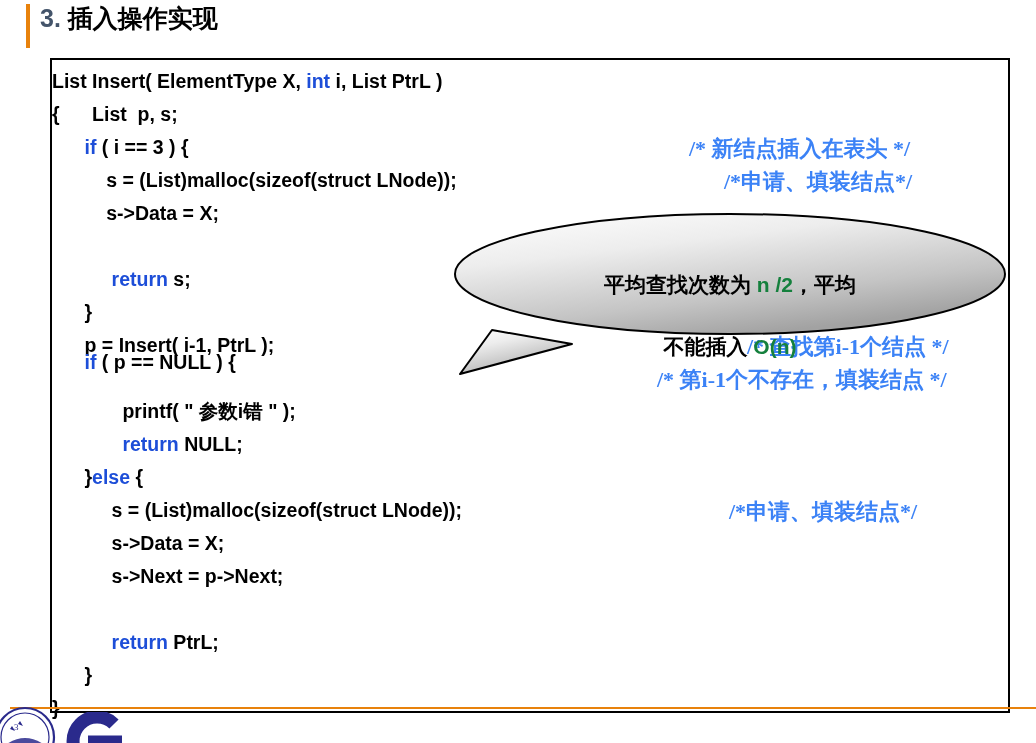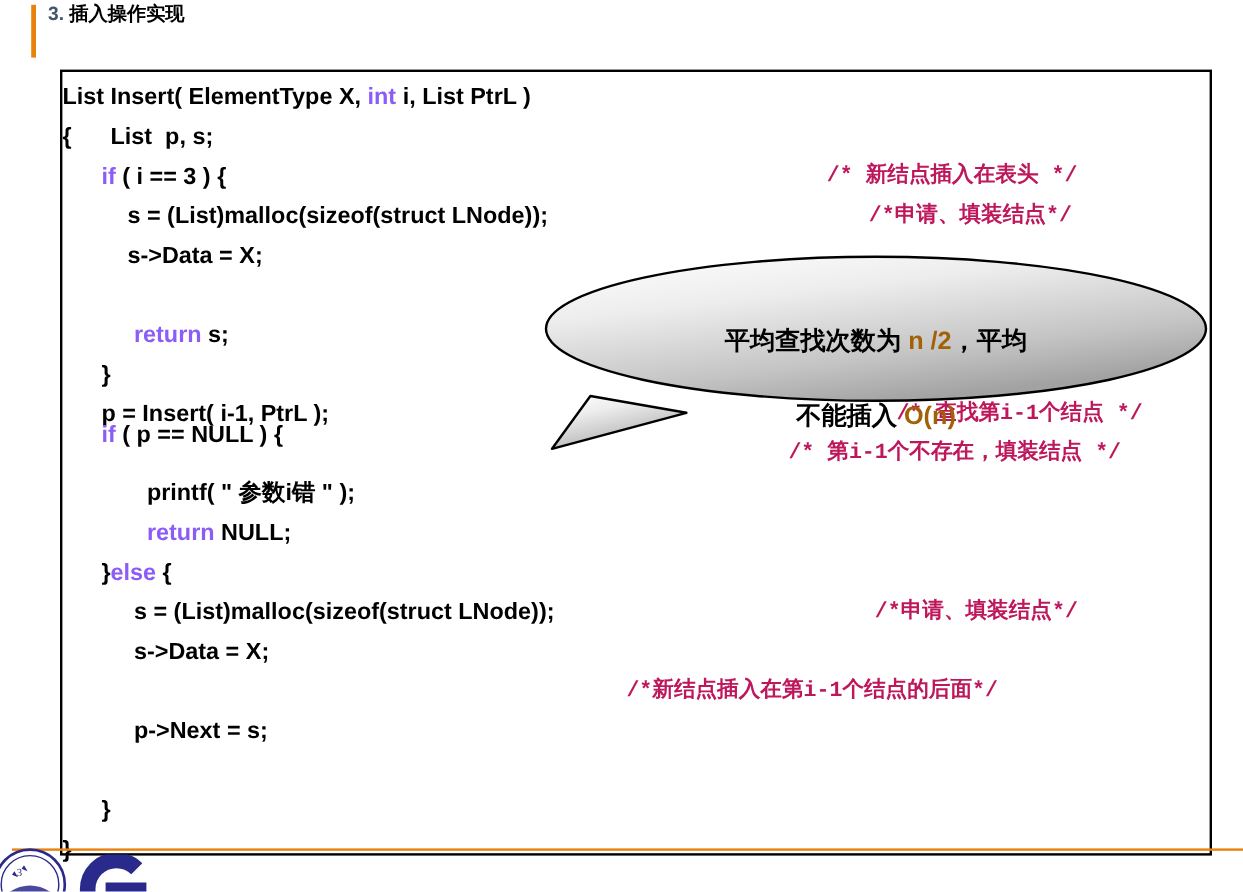--- a/index.html
+++ b/index.html
@@ -21,21 +21,21 @@
     left: 26px;
     top: 4px;
     width: 4px;
     height: 44px;
     background: #E8820C;
   }
   #page-title {
     position: absolute;
     left: 40px;
     top: 2px;
-    font-size: 16px;
+    font-size: 25px;
     font-weight: bold;
     color: #000000;
     white-space: nowrap;
     letter-spacing: 0px;
   }
   #page-title .num {
     color: #44546A;
   }
 
   
@@ -60,30 +60,30 @@
   }
   .code-line {
     position: absolute;
     white-space: pre;
     font-family: "Liberation Sans", "DejaVu Sans", sans-serif;
     font-size: 19.5px;
     font-weight: bold;
     color: #000000;
     line-height: 1;
   }
-  .kw { color: #8b5cf6; }
+  .kw { color: #1d4ed8; }
 
   
   .code-comment {
     position: absolute;
     white-space: pre;
-    font-family: Liberation Mono, monospace;
-    font-size: 18px;
-    font-weight: bold;
-    color: #be185d;
+    font-family: Liberation Serif, serif;
+    font-size: 22px;
+    font-weight: bold;
+    color: #3b82f6;
     line-height: 1;
   }
 
   
   #callout {
     position: absolute;
     left: 452px;
     top: 212px;
     width: 556px;
     height: 170px;
@@ -96,21 +96,21 @@
     top: 238px;
     width: 556px;
     text-align: center;
     font-size: 21px;
     font-weight: bold;
     color: #000000;
     line-height: 31px;
     white-space: pre-line;
     pointer-events: none;
   }
-  #callout-text .hl { color: #a16207; }
+  #callout-text .hl { color: #15803d; }
 
   
   #footer-rule {
     position: absolute;
     left: 10px;
     top: 707px;
     width: 1026px;
     height: 2px;
     background: #E8820C;
   }
@@ -148,29 +148,29 @@
     <div class="code-line" style="top: 144px; left: 0px;"><span>          s-&gt;Data = X;</span></div>
     <div class="code-line" style="top: 210px; left: 0px;"><span>           </span><span class="kw">return</span><span> s;</span></div>
     <div class="code-line" style="top: 243px; left: 0px;"><span>      }</span></div>
     <div class="code-line" style="top: 276px; left: 0px;"><span>      p = Insert( i-1, PtrL );</span></div>
     <div class="code-line" style="top: 293px; left: 0px; text-align: right;"><span>      </span><span class="kw">if</span><span> ( p == NULL ) {</span></div>
     <div class="code-line" style="top: 342px; left: 0px;"><span>             printf( " 参数i错 " );</span></div>
     <div class="code-line" style="top: 375px; left: 0px;"><span>             </span><span class="kw">return</span><span> NULL;</span></div>
     <div class="code-line" style="top: 408px; left: 0px;"><span>      }</span><span class="kw">else</span><span> {</span></div>
     <div class="code-line" style="top: 441px; left: 0px;"><span>           s = (List)malloc(sizeof(struct LNode));</span></div>
     <div class="code-line" style="top: 474px; left: 0px;"><span>           s-&gt;Data = X;</span></div>
-    <div class="code-line" style="top: 540px; left: 0px;"><span>           p-&gt;Next = s;</span></div>
+    <div class="code-line" style="top: 507px; left: 0px;"><span>           s-&gt;Next = p-&gt;Next;</span></div>
+    <div class="code-line" style="top: 573px; left: 0px;"><span>           </span><span class="kw">return</span><span> PtrL;</span></div>
     <div class="code-line" style="top: 606px; left: 0px;"><span>      }</span></div>
     <div class="code-line" style="top: 639px; left: 0px;"><span>}</span></div>
     <div class="code-comment" style="top: 78px; left: 637px;">/* 新结点插入在表头 */</div>
     <div class="code-comment" style="top: 111px; left: 672px;">/*申请、填装结点*/</div>
     <div class="code-comment" style="top: 276px; left: 670px; margin-left: 25px;">/* 查找第i-1个结点 */</div>
     <div class="code-comment" style="top: 309px; left: 605px;">/* 第i-1个不存在，填装结点 */</div>
     <div class="code-comment" style="top: 441px; left: 677px;">/*申请、填装结点*/</div>
-    <div class="code-comment" style="top: 507px; left: 470px;">/*新结点插入在第i-1个结点的后面*/</div>
   </div>
 
 <div id="callout">
   <svg viewBox="0 0 556 170" preserveAspectRatio="none">
     <defs>
       <linearGradient id="bubbleGrad" x1="0" y1="0" x2="0.55" y2="1">
         <stop offset="0%" stop-color="#FFFFFF"></stop>
         <stop offset="35%" stop-color="#EDEDED"></stop>
         <stop offset="75%" stop-color="#C4C4C4"></stop>
         <stop offset="100%" stop-color="#A2A2A2"></stop>

